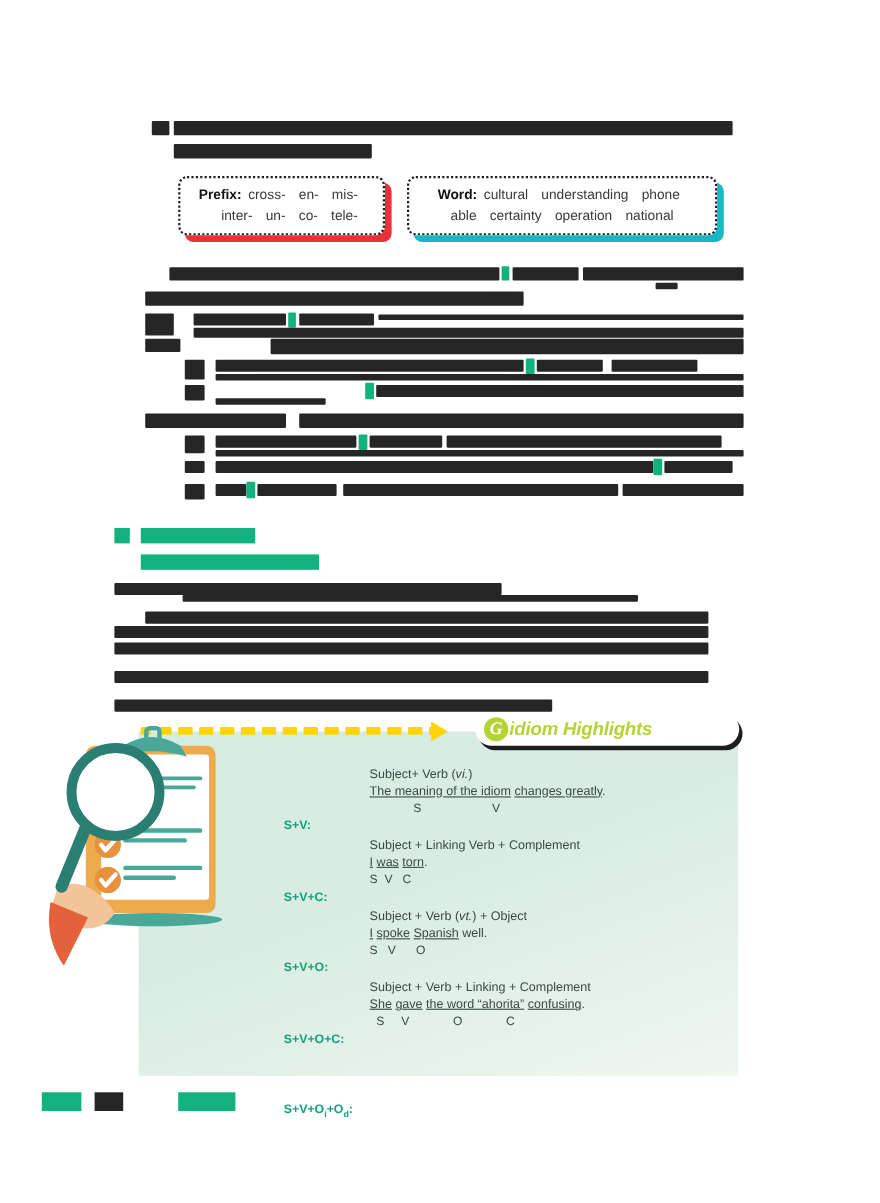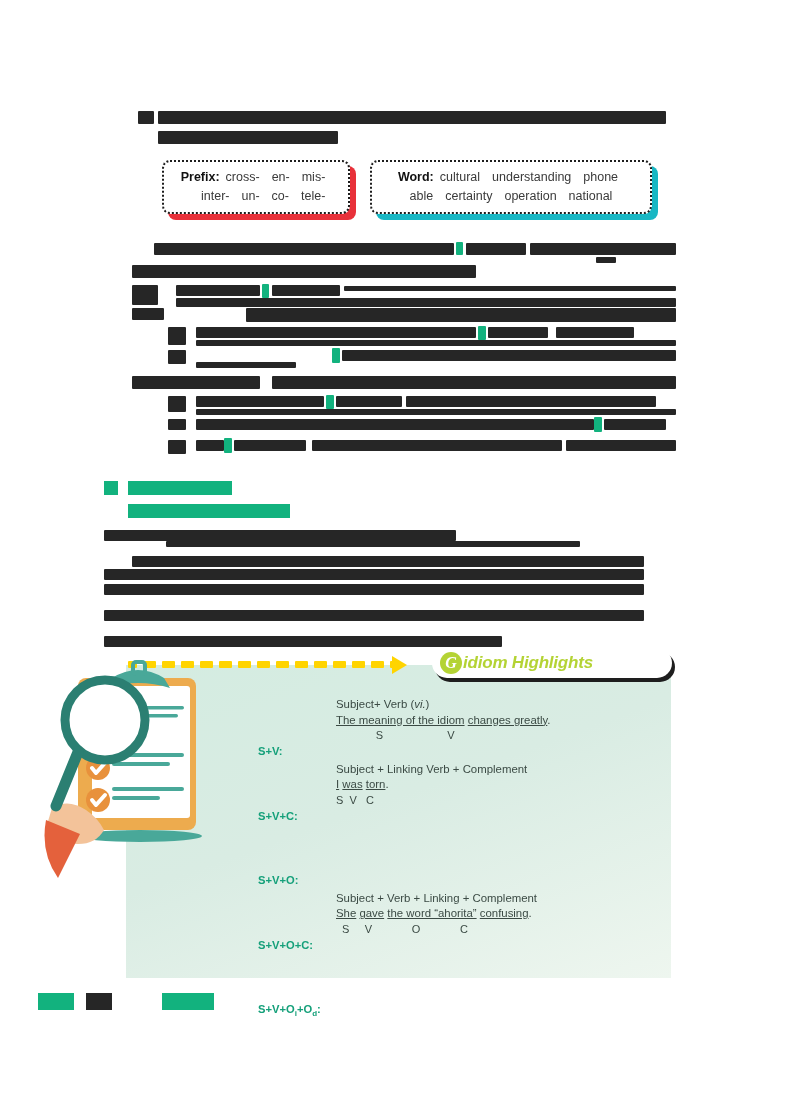--- a/index.html
+++ b/index.html
@@ -308,20 +308,25 @@
     <div class="gt-key">S+V+C:</div>
     <div class="gt-val">
       <div class="gt-formula">Subject + Linking Verb + Complement</div>
       <div class="gt-example"><u>I</u> <u>was</u> <u>torn</u>.</div>
       <div class="gt-marks">S  V   C</div>
     </div>
   </div>
 
   <div class="gt-row">
     <div class="gt-key">S+V+O:</div>
+    <div class="gt-val">
+      <div class="gt-formula">Subject + Verb (<em>vt.</em>) + Object</div>
+      <div class="gt-example"><u>I</u> <u>spoke</u> <u>Spanish</u> well.</div>
+      <div class="gt-marks">S   V      O</div>
+    </div>
   </div>
 
   <div class="gt-row">
     <div class="gt-key">S+V+O+C:</div>
     <div class="gt-val">
       <div class="gt-formula">Subject + Verb + Linking + Complement</div>
       <div class="gt-example"><u>She</u> <u>gave</u> <u>the word “ahorita”</u> <u>confusing</u>.</div>
       <div class="gt-marks">  S     V             O             C</div>
     </div>
   </div>

